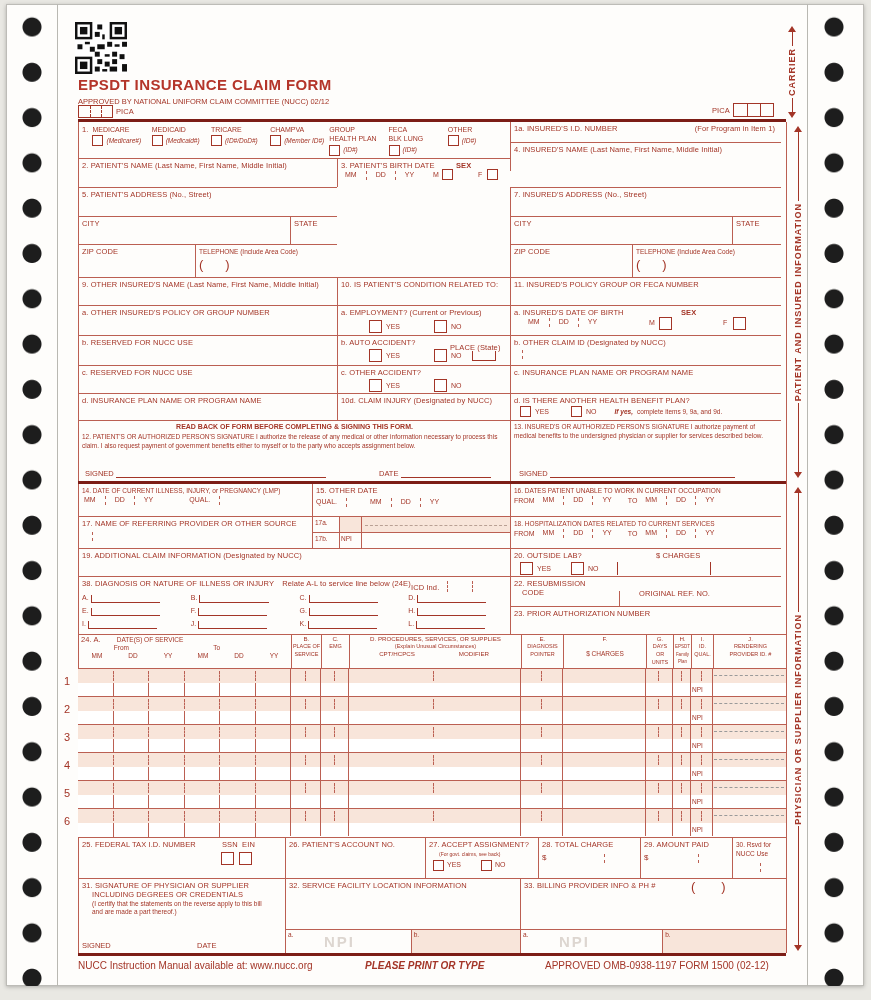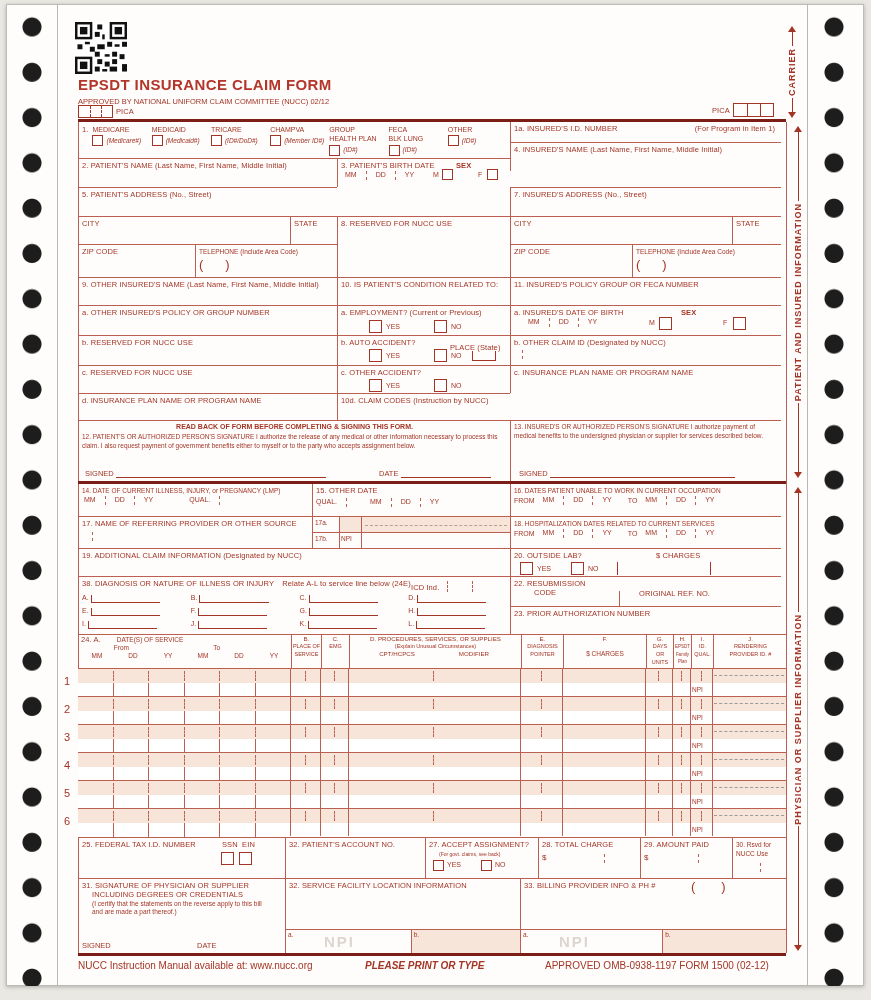--- a/index.html
+++ b/index.html
@@ -218,21 +218,20 @@
 
 <div class="bx" style="left:78px;top:187px;width:259px;height:29px">
   <span class="lb">5. PATIENT'S ADDRESS (No., Street)</span>
 </div>
 <div class="bx" style="left:510px;top:187px;width:271px;height:29px">
   <span class="lb">7. INSURED'S ADDRESS (No., Street)</span>
 </div>
 
 <div class="bx" style="left:78px;top:216px;width:212px;height:28px"><span class="lb">CITY</span></div>
 <div class="bx" style="left:290px;top:216px;width:47px;height:28px"><span class="lb">STATE</span></div>
-<div class="bx" style="left:337px;top:216px;width:173px;height:61px"><span class="lb">8. RESERVED FOR NUCC USE</span></div>
 <div class="bx" style="left:510px;top:216px;width:222px;height:28px"><span class="lb">CITY</span></div>
 <div class="bx" style="left:732px;top:216px;width:49px;height:28px"><span class="lb">STATE</span></div>
 
 <div class="bx" style="left:78px;top:244px;width:117px;height:33px"><span class="lb">ZIP CODE</span></div>
 <div class="bx" style="left:195px;top:244px;width:142px;height:33px">
   <span class="sm">TELEPHONE (Include Area Code)</span>
   <div style="font-size:13px;margin-top:1px"><span>(</span><span style="display:inline-block;width:22px"></span><span>)</span></div>
 </div>
 <div class="bx" style="left:510px;top:244px;width:122px;height:33px"><span class="lb">ZIP CODE</span></div>
 <div class="bx" style="left:632px;top:244px;width:149px;height:33px">
@@ -290,21 +289,34 @@
     <span class="cb"></span>
         <span style="font-size:7px">YES</span>
     <span style="width:26px"></span>
     <span class="cb"></span>
         <span style="font-size:7px">NO</span>
   </div>
 </div>
 <div class="bx" style="left:510px;top:365px;width:271px;height:28px"><span class="lb">c. INSURANCE PLAN NAME OR PROGRAM NAME</span></div>
 
 <div class="bx" style="left:78px;top:393px;width:259px;height:27px"><span class="lb">d. INSURANCE PLAN NAME OR PROGRAM NAME</span></div>
-<div class="bx" style="left:337px;top:393px;width:173px;height:27px"><span class="lb">10d. CLAIM CODES (Instruction by NUCC)</span></div>
+<div class="bx" style="left:337px;top:393px;width:173px;height:27px"><span class="lb">10d. CLAIM INJURY (Designated by NUCC)</span></div>
+<div class="bx" style="left:510px;top:393px;width:271px;height:27px">
+  <span class="lb">d. IS THERE ANOTHER HEALTH BENEFIT PLAN?</span>
+  <div class="row" style="margin:1px 0 0 6px;gap:4px">
+    <span class="cb sm2"></span>
+        <span style="font-size:7px">YES</span>
+    <span style="width:14px"></span>
+    <span class="cb sm2"></span>
+        <span style="font-size:7px">NO</span>
+    <span style="width:10px"></span>
+    <span class="sm it b">If yes,</span>
+    <span class="sm">complete items 9, 9a, and 9d.</span>
+  </div>
+</div>
 
 <div class="bx" style="left:78px;top:420px;width:432px;height:61px">
   <div class="b" style="text-align:center;font-size:7px">READ BACK OF FORM BEFORE COMPLETING &amp; SIGNING THIS FORM.</div>
   <div class="sm" style="margin-top:1px;line-height:1.35">12. PATIENT'S OR AUTHORIZED PERSON'S SIGNATURE  I authorize the release of any medical or other information necessary to process this claim. I also request payment of government benefits either to myself or to the party who accepts assignment below.</div>
   <div style="position:absolute;left:6px;bottom:3px;font-size:7.5px">
     <span>SIGNED</span>
     <span class="u" style="width:210px"></span>
   </div>
   <div style="position:absolute;left:300px;bottom:3px;font-size:7.5px">
     <span>DATE</span>
@@ -440,21 +452,21 @@
           <span class="u"></span>
     </div>
         <div class="dl">
       <span>L.</span>
           <span class="u"></span>
     </div>
   </div>
 </div>
 <div class="bx" style="left:510px;top:576px;width:271px;height:30px">
   <span class="lb">22. RESUBMISSION</span><br>
-  <span class="lb" style="margin-left:20px">CODE</span>
+  <span class="lb" style="margin-left:8px">CODE</span>
   <span class="lb" style="position:absolute;left:128px;top:12px">ORIGINAL REF. NO.</span>
   <span style="position:absolute;left:108px;top:14px;height:15px;border-left:1px solid var(--ln)"></span>
 </div>
 <div class="bx" style="left:510px;top:606px;width:271px;height:28px">
   <span class="lb">23. PRIOR AUTHORIZATION NUMBER</span>
 </div>
 
 <div style="position:absolute;left:78px;top:634px;width:708px;height:34px;border-top:1px solid var(--ln);border-left:1px solid var(--ln)">
   <div class="thead" style="position:absolute;left:0;top:0;width:212px;height:34px">
     <div class="row" style="justify-content:flex-start;padding-left:2px;gap:16px">
@@ -728,21 +740,21 @@
     <span class="npitag">NPI</span>
   </div>
 </div>
 
 <div class="bx" style="left:78px;top:837px;width:207px;height:41px">
   <span class="lb">25. FEDERAL TAX I.D. NUMBER</span>
   <span class="lb" style="position:absolute;left:143px;top:2px"><i style="font-style:normal">SSN</i>&nbsp;&nbsp;<i style="font-style:normal">EIN</i></span>
   <span class="cb" style="position:absolute;left:142px;top:14px"></span>
   <span class="cb" style="position:absolute;left:160px;top:14px"></span>
 </div>
-<div class="bx" style="left:285px;top:837px;width:140px;height:41px"><span class="lb">32. PATIENT'S ACCOUNT NO.</span></div>
+<div class="bx" style="left:285px;top:837px;width:140px;height:41px"><span class="lb">26. PATIENT'S ACCOUNT NO.</span></div>
 <div class="bx" style="left:425px;top:837px;width:113px;height:41px">
   <span class="lb">27. ACCEPT ASSIGNMENT?</span><br>
   <span style="font-size:5px;margin-left:10px">(For govt. claims, see back)</span>
   <div class="row" style="margin:1px 0 0 4px;gap:3px">
     <span class="cb sm2"></span>
         <span style="font-size:7px">YES</span>
     <span style="width:14px"></span>
     <span class="cb sm2"></span>
         <span style="font-size:7px">NO</span>
   </div>

